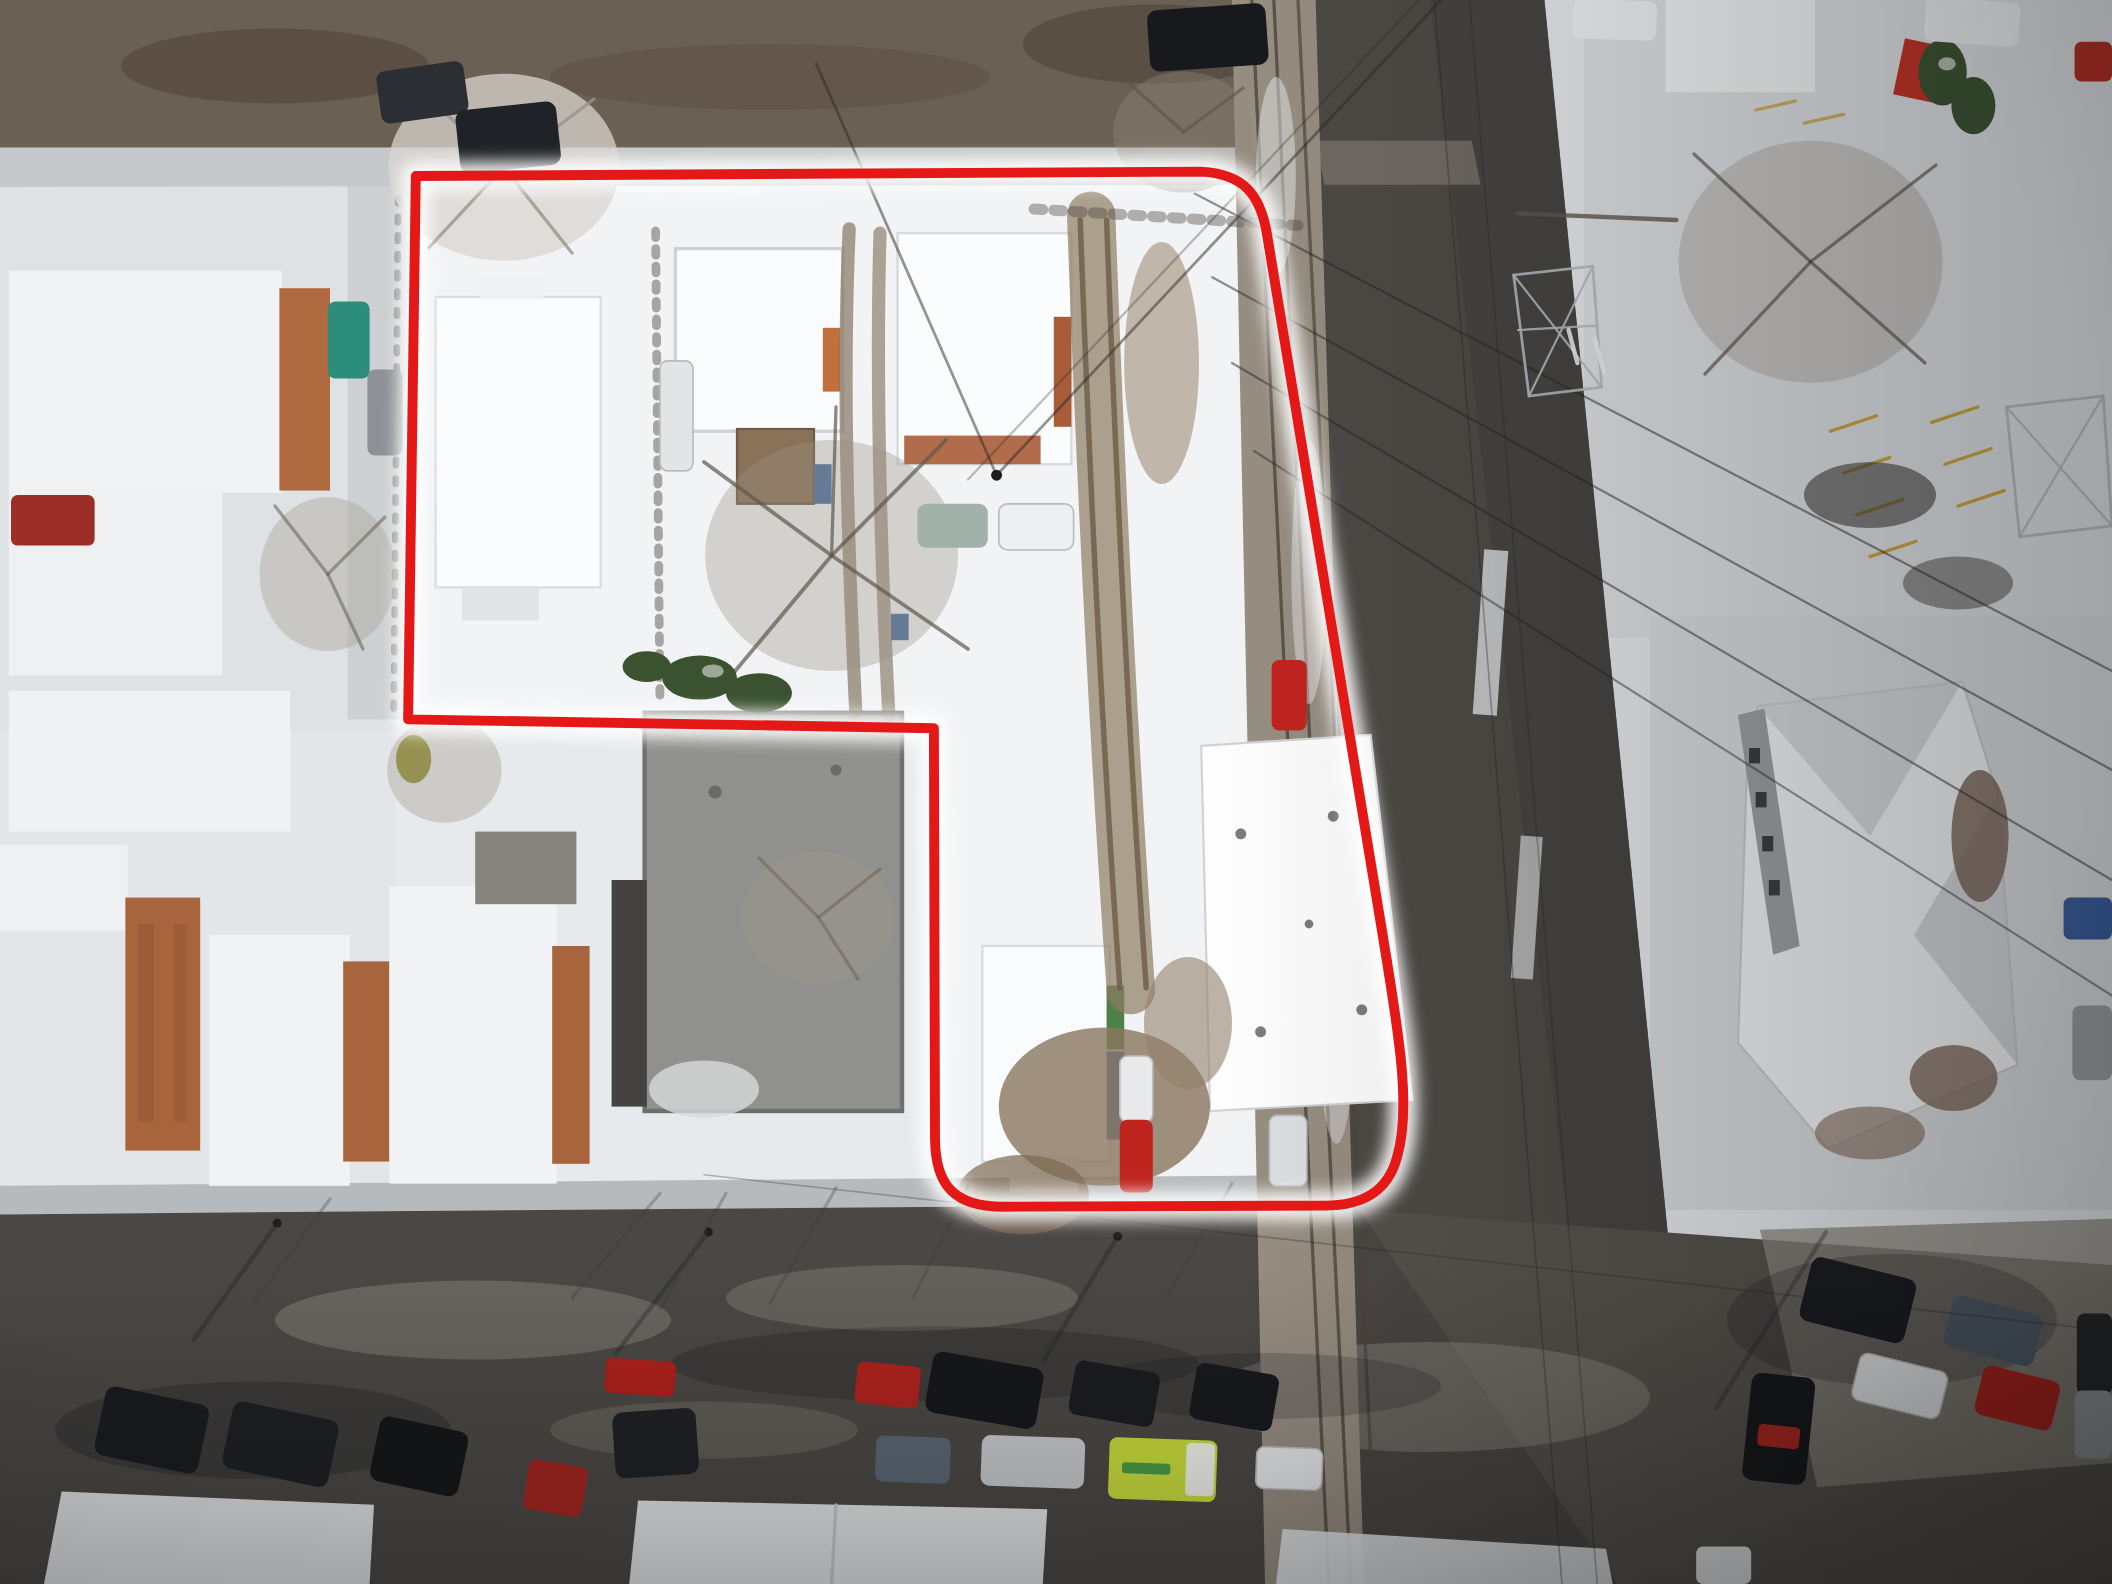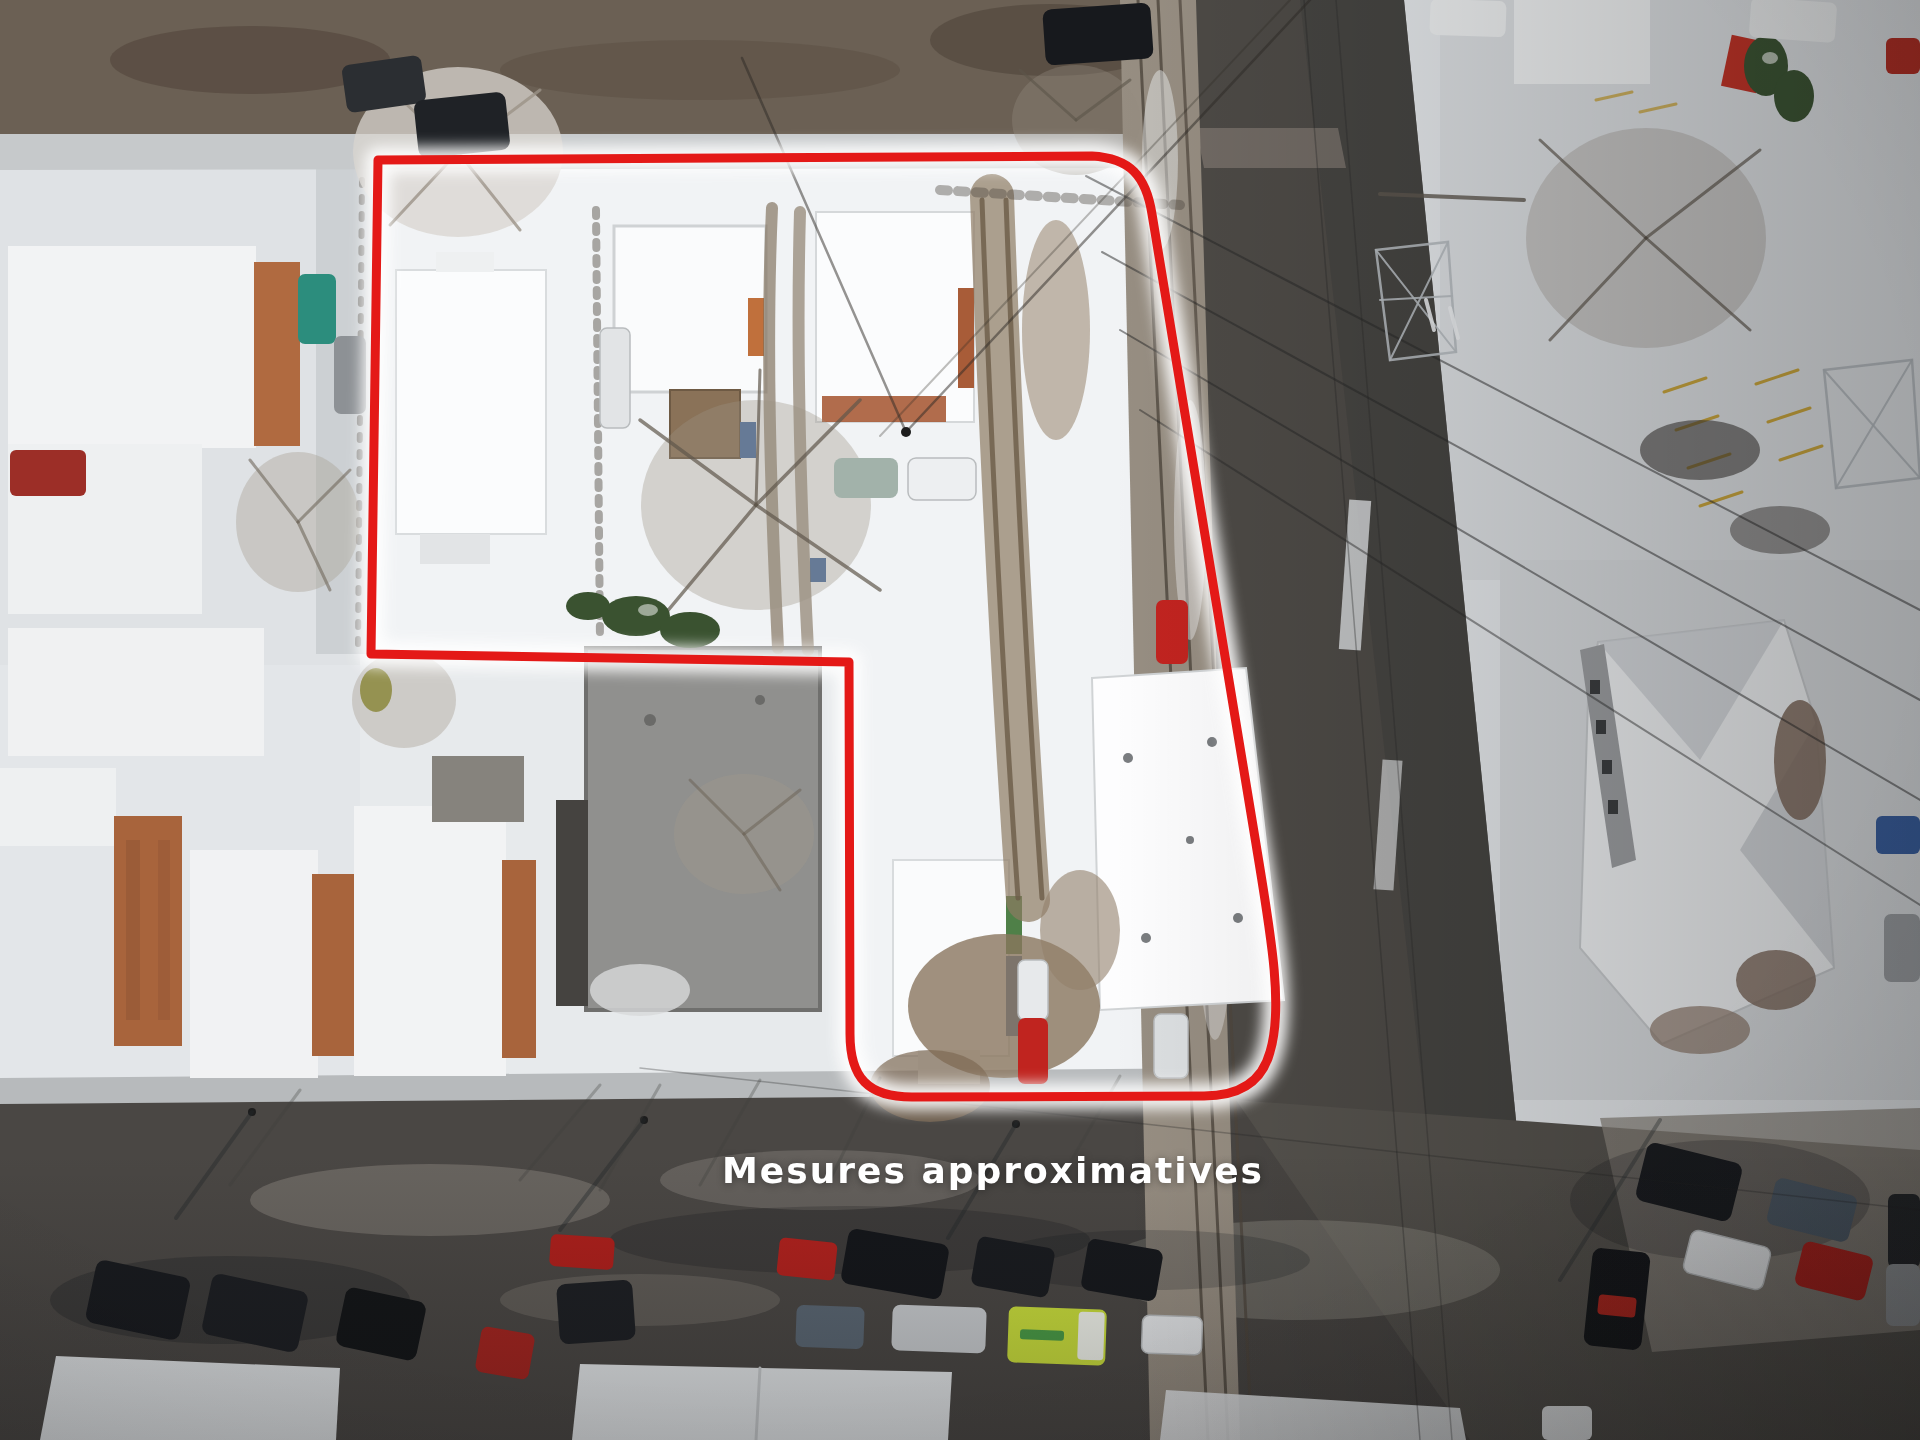--- a/index.html
+++ b/index.html
@@ -279,14 +279,13 @@
   <div id="vignette"></div>
   <svg id="boundary" xmlns="http://www.w3.org/2000/svg" viewBox="0 0 1920 1440">
     <defs>
       <filter id="glowblur" x="-20%" y="-20%" width="140%" height="140%">
         <feGaussianBlur stdDeviation="7"></feGaussianBlur>
       </filter>
     </defs>
     <path id="boundary-glow" fill="none" stroke-width="26" stroke-linejoin="round" filter="url(#glowblur)" opacity="0.9" d="M 378 160 L 1092 156 C 1130 158 1146 176 1152 214 L 1256 844 C 1270 930 1284 1006 1270 1052 C 1262 1082 1240 1096 1204 1096 L 912 1097 C 868 1097 850 1078 850 1034 L 849 662 L 371 654 Z" stroke="#ffffff"></path>
     <path id="boundary-line" fill="none" stroke-width="9" stroke-linejoin="round" d="M 378 160 L 1092 156 C 1130 158 1146 176 1152 214 L 1256 844 C 1270 930 1284 1006 1270 1052 C 1262 1082 1240 1096 1204 1096 L 912 1097 C 868 1097 850 1078 850 1034 L 849 662 L 371 654 Z" stroke="#e41917"></path>
   </svg>
-  <div id="caption" style="color: rgb(255, 255, 255);">Mesures approximatives</div>
 </div>
 
 </body></html>

